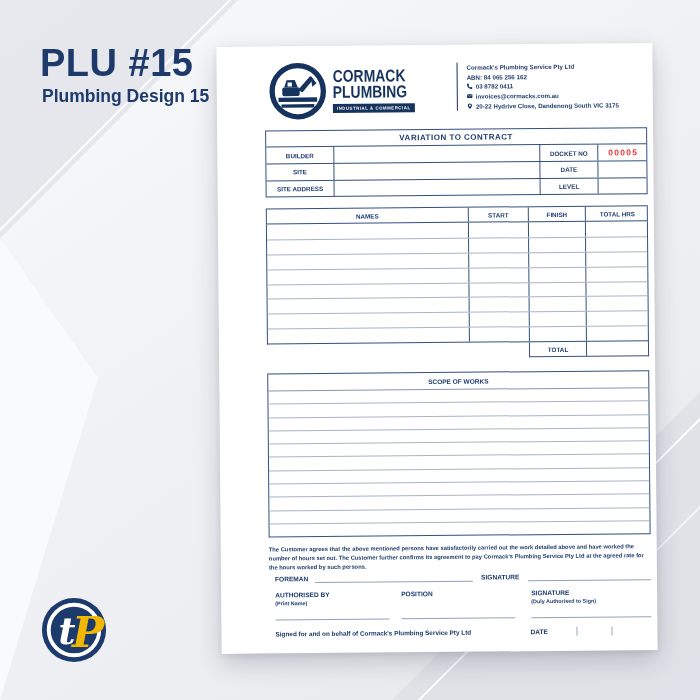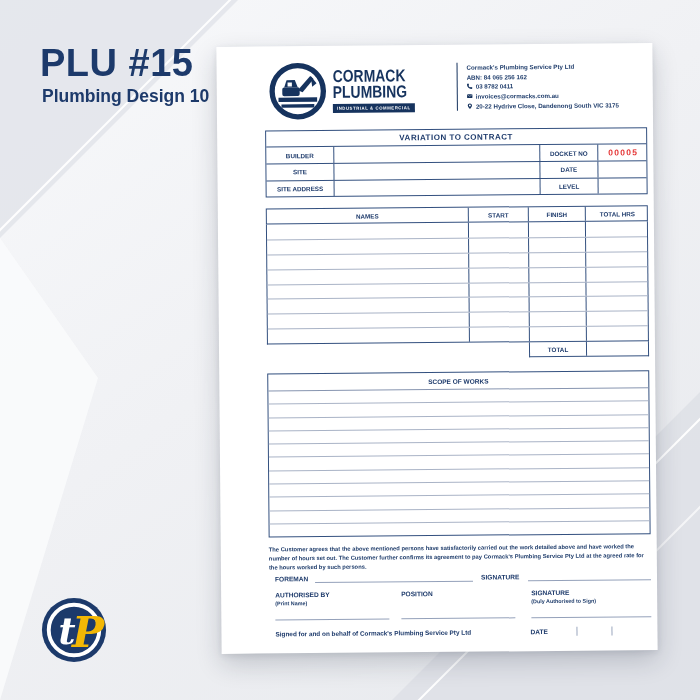--- a/index.html
+++ b/index.html
@@ -112,21 +112,21 @@
 <div class="canvas">
 
   <div class="facet facet-tl"></div>
   <div class="facet facet-ml"></div>
   <div class="facet facet-br"></div>
   <div class="diag-line dl1"></div>
   <div class="diag-line dl2"></div>
   <div class="diag-line dl3"></div>
 
   <div class="page-code">PLU #15</div>
-  <div class="page-name">Plumbing Design 10</div>
+  <div class="page-name">Plumbing Design 15</div>
 
   <svg class="tp-logo" viewBox="0 0 70 70">
     <circle cx="35" cy="35" r="33" fill="#1c3a6b"></circle>
     <circle cx="35" cy="35" r="26" fill="none" stroke="#ffffff" stroke-width="4"></circle>
     <text x="19" y="49" font-size="38" font-style="italic" font-weight="bold" fill="#ffffff" font-family="DejaVu Serif, serif">t</text>
     <text x="33" y="53" font-size="44" font-style="italic" font-weight="bold" fill="#f2b705" font-family="DejaVu Serif, serif">P</text>
   </svg>
 
   <div class="paper">
 

